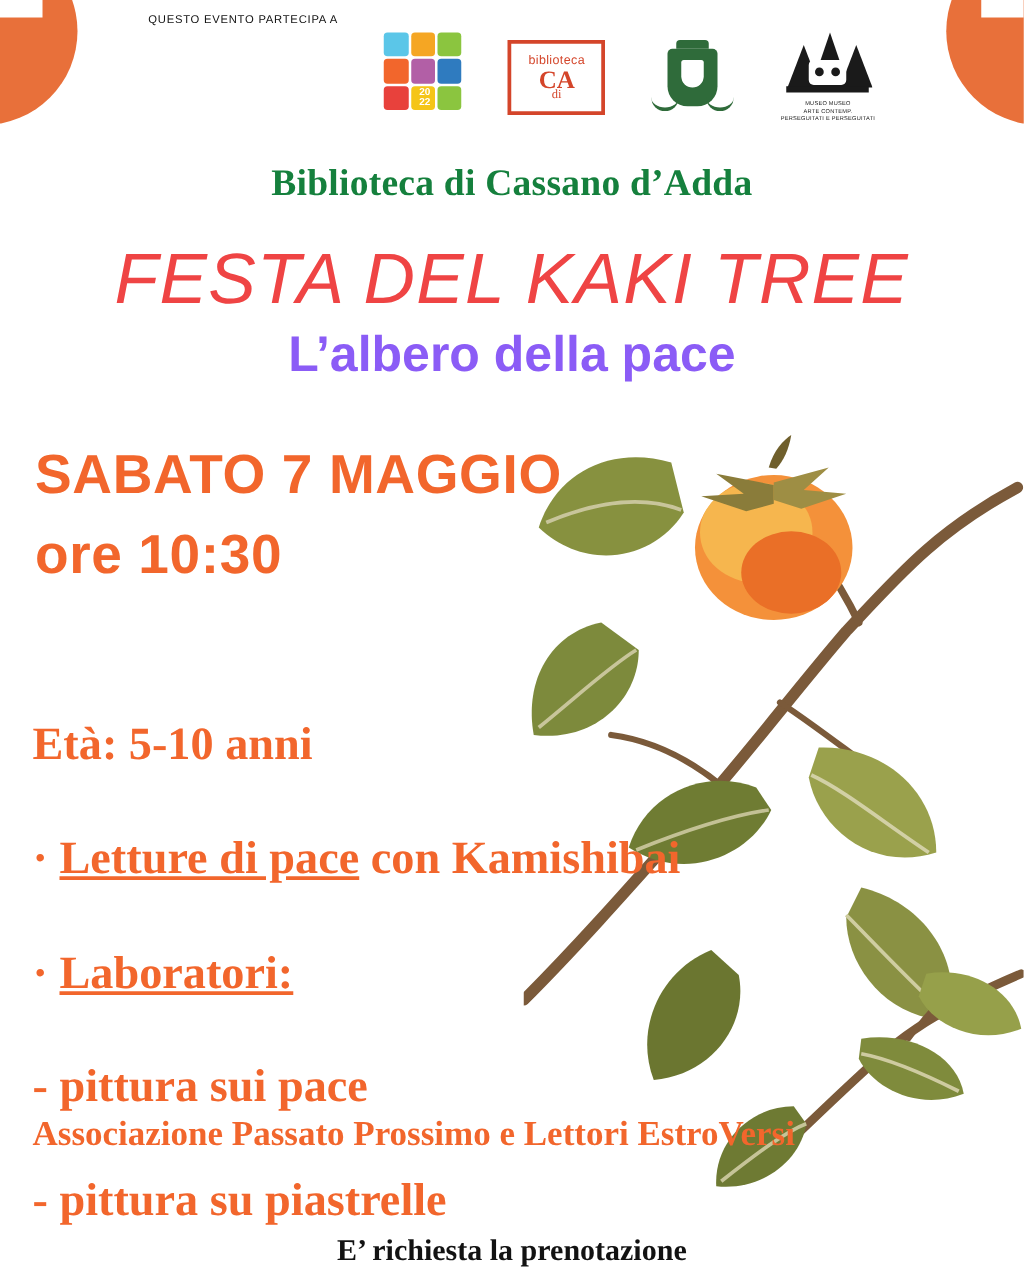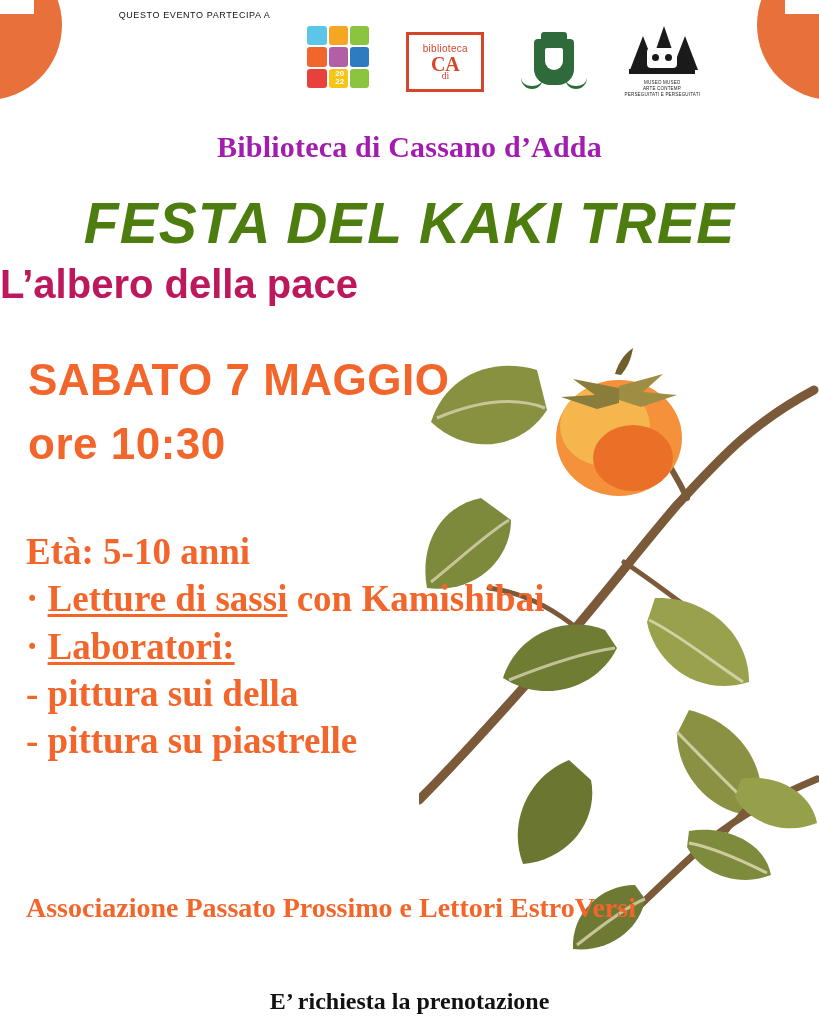--- a/index.html
+++ b/index.html
@@ -234,46 +234,47 @@
 
   
   .biblio-title {
     position: absolute;
     top: 130px;
     width: 100%;
     text-align: center;
     font-family: "Liberation Serif", serif;
     font-weight: bold;
     font-size: 30px;
-    color: #a21caf;
+    color: #15803d;
     z-index: 4;
     letter-spacing: .2px;
   }
   .main-title {
     position: absolute;
     top: 190px;
     width: 100%;
     text-align: center;
     font-family: "Liberation Sans", sans-serif;
-    font-weight: bold;
+    font-weight: normal;
     font-style: italic;
     font-size: 57px;
     letter-spacing: 1px;
-    color: #4d7c0f;
+    color: #ef4444;
     z-index: 4;
     text-transform: uppercase;
   }
   .subtitle {
     position: absolute;
     top: 262px;
     width: 100%;
+    text-align: center;
     font-family: "Liberation Sans", sans-serif;
     font-weight: bold;
     font-size: 40px;
-    color: #be185d;
+    color: #8b5cf6;
     z-index: 4;
   }
 
   
   .when {
     position: absolute;
     left: 28px;
     top: 348px;
     z-index: 4;
     color: #f2662c;
@@ -290,21 +291,21 @@
     position: absolute;
     left: 26px;
     top: 528px;
     z-index: 4;
     color: #f2662c;
     font-family: "Liberation Serif", serif;
     font-weight: bold;
     font-size: 37px;
     line-height: 1.28;
   }
-  .details .line { display: block; white-space: nowrap; }
+  .details .line { display: block; white-space: nowrap; margin-top: 44px; }
   .details u { text-decoration: underline; text-underline-offset: 3px; }
 
   .collab {
     position: absolute;
     left: 26px;
     top: 890px;
     z-index: 4;
     color: #f2662c;
     font-family: "Liberation Serif", serif;
     font-weight: bold;
@@ -459,23 +460,23 @@
   <div class="main-title">FESTA DEL KAKI TREE</div>
   <div class="subtitle">L’albero della pace</div>
 
   <div class="when">
     <span class="day">SABATO 7 MAGGIO</span>
     <span class="hour">ore 10:30</span>
   </div>
 
   <div class="details">
     <span class="line">Età: 5-10 anni</span>
-    <span class="line">·&nbsp;<u>Letture di sassi</u> con Kamishibai</span>
+    <span class="line">·&nbsp;<u>Letture di pace</u> con Kamishibai</span>
     <span class="line">·&nbsp;<u>Laboratori:</u></span>
-    <span class="line">- pittura sui della</span>
+    <span class="line">- pittura sui pace</span>
     <span class="line">- pittura su piastrelle</span>
   </div>
 
   <div class="collab">
     <span class="line">Associazione Passato Prossimo e Lettori EstroVersi</span>
   </div>
 
   <div class="booking">E’ richiesta la prenotazione</div>
 
 </div>

